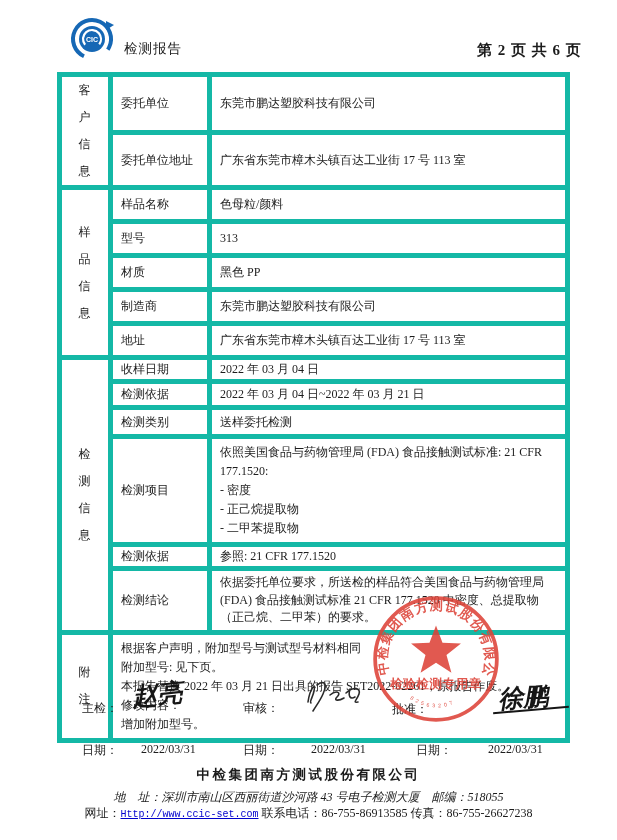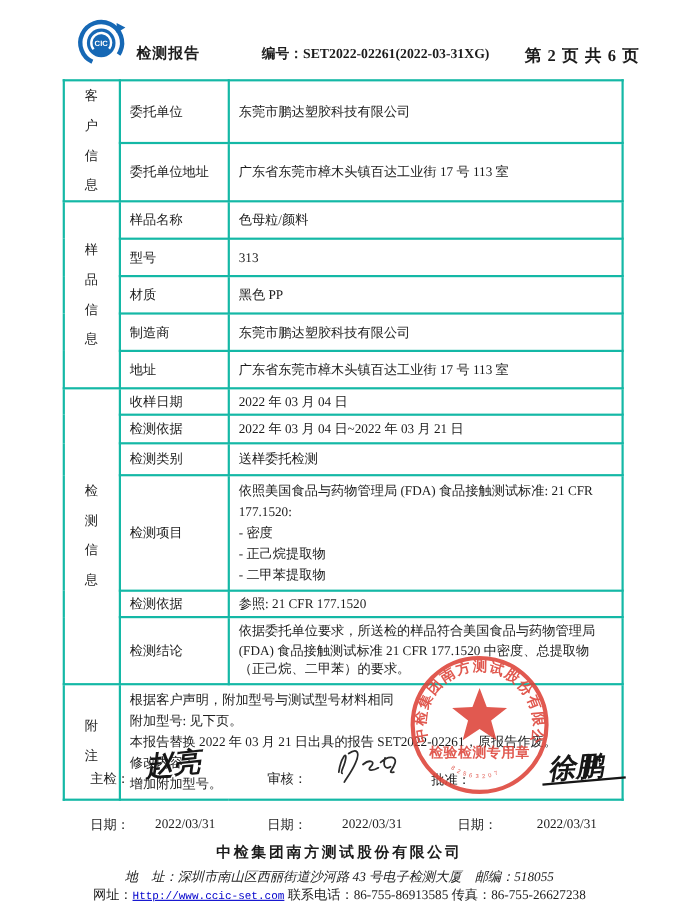--- a/index.html
+++ b/index.html
@@ -8,26 +8,26 @@
     position:relative;
     width:617px; height:840px;
     background:#ffffff;
     font-family:"Liberation Serif", serif;
     color:#1c1c1c;
     overflow:hidden;
   }
   
   .header { position:absolute; left:0; top:14px; width:617px; height:50px; }
   .logo { position:absolute; left:68px; top:2px; width:48px; height:46px; }
-  .hdr-title { position:absolute; left:124px; top:26px; font-size:13.5px; font-weight:bold; letter-spacing:1px; }
+  .hdr-title { position:absolute; left:124px; top:26px; font-size:13.5px; font-weight:normal; letter-spacing:1px; }
   .hdr-no { position:absolute; left:238px; top:27px; font-size:12.5px; font-weight:bold; }
   .hdr-page { position:absolute; left:477px; top:27px; font-size:15px; font-weight:bold; letter-spacing:1px; }
   
   table.report { position:absolute; left:57px; top:72px; width:508px; border-collapse:collapse; table-layout:fixed; }
-  table.report td { border:2px solid #14b8a6; font-size:12px; vertical-align:middle; }
+  table.report td { border:5px solid #14b8a6; font-size:12px; vertical-align:middle; }
   td.group { text-align:center; padding:0 12px; line-height:27px; letter-spacing:1px; }
   td.label { padding-left:8px; }
   td.value { padding-left:8px; padding-right:6px; }
   td.ml    { white-space:pre-line; line-height:19px; padding-top:4px; padding-bottom:4px; vertical-align:middle; }
   td.wrap3 { line-height:17.5px; padding-top:3px; padding-bottom:3px; }
   
   .sig-label { position:absolute; font-size:12px; }
   .sig-name { position:absolute; font-size:25px; font-weight:bold; font-style:italic; font-family:"Liberation Serif", serif; color:#161616; white-space:nowrap; }
   .date-label { position:absolute; font-size:12px; }
   .date-val { position:absolute; font-size:12px; }
@@ -46,21 +46,20 @@
 
 <div class="header">
   <svg class="logo" viewBox="0 0 48 46">
     <circle cx="24" cy="23" r="19" fill="none" stroke="#1668b5" stroke-width="4" stroke-dasharray="92 28" transform="rotate(115 24 23)"></circle>
     <polygon points="38,5 46,9 38,14" fill="#1668b5"></polygon>
     <circle cx="24" cy="23" r="13" fill="#1668b5"></circle>
     <circle cx="24" cy="23" r="9" fill="none" stroke="#ffffff" stroke-width="2.2" stroke-dasharray="40 17" transform="rotate(140 24 23)"></circle>
     <text x="24" y="26" text-anchor="middle" font-size="7" font-weight="bold" fill="#ffffff" font-family="Liberation Sans, sans-serif">CIC</text>
   </svg>
   <div class="hdr-title">检测报告</div>
-  <div class="hdr-no"><span>编号：</span><span>SET2022-02261(2022-03-31XG)</span></div>
   <div class="hdr-page">第 2 页 共 6 页</div>
 </div>
 
 <table class="report">
   <colgroup>
       <col style="width:51px">
       <col style="width:99px">
       <col style="width:358px">
     </colgroup>
 

